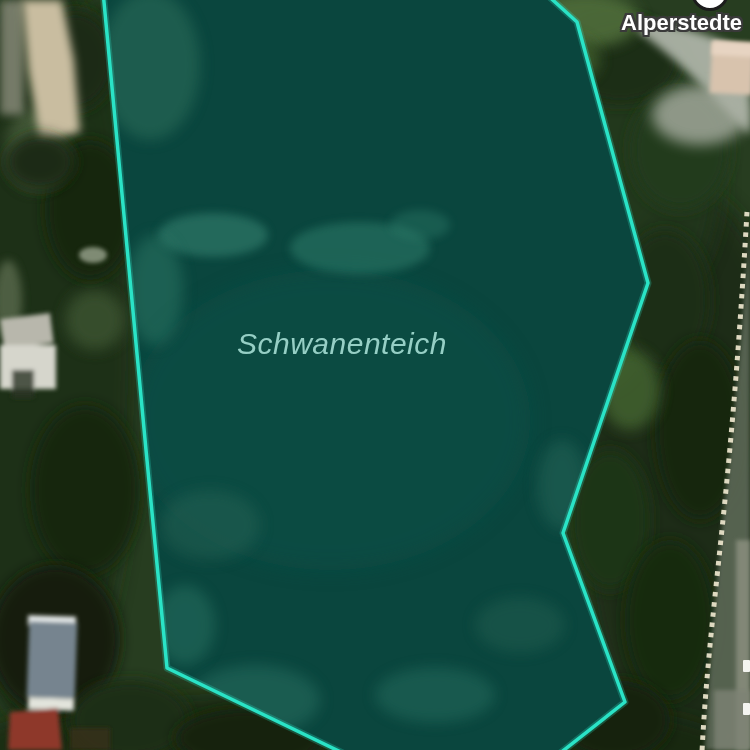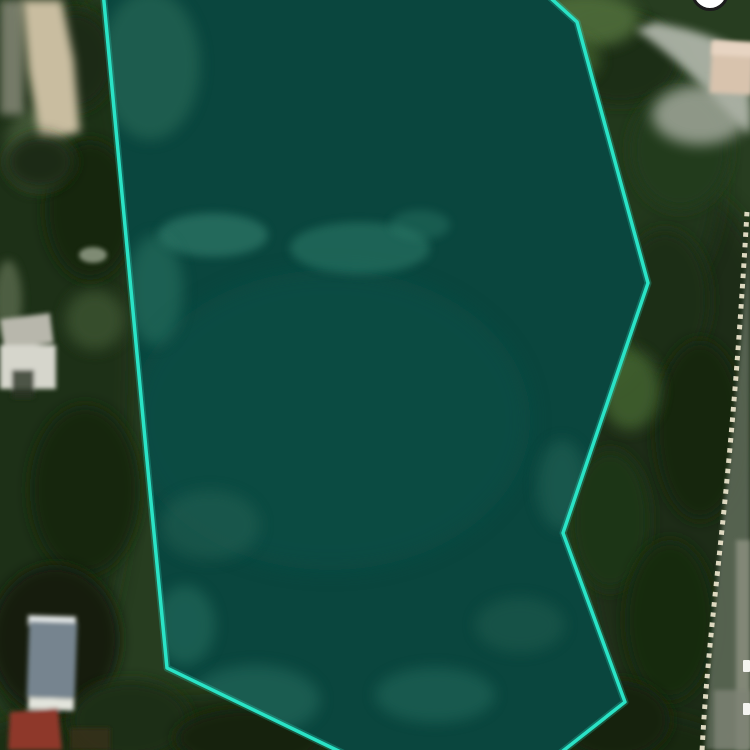--- a/index.html
+++ b/index.html
@@ -143,17 +143,19 @@
         <ellipse cx="255" cy="700" rx="65" ry="35" fill="#2a7263" opacity=".5" filter="url(#f7)"></ellipse>
         <ellipse cx="435" cy="695" rx="60" ry="28" fill="#2a7263" opacity=".45" filter="url(#f7)"></ellipse>
         <ellipse cx="520" cy="625" rx="45" ry="28" fill="#256252" opacity=".45" filter="url(#f7)"></ellipse>
         <ellipse cx="562" cy="485" rx="25" ry="45" fill="#27685a" opacity=".5" filter="url(#f7)"></ellipse>
       </g>
       <polygon points="101,-30 533,-18 577,22 648,283 563,533 625,702 545,765 440,800 167,668 146,450" fill="none" stroke="var(--lake-border,#2ae3c6)" stroke-width="7" stroke-linejoin="round" opacity=".25"></polygon>
       <polygon points="101,-30 533,-18 577,22 648,283 563,533 625,702 545,765 440,800 167,668 146,450" fill="none" stroke="var(--lake-border,#2ae3c6)" stroke-width="3.5" stroke-linejoin="round"></polygon>
     </g>
   </svg>
 
+  <div class="lake-label">Schwanenteich</div>
 
+  <div class="place-label">Alperstedte</div>
 
   <div class="poi-circle"></div>
 
 </div>
 
 </body></html>

